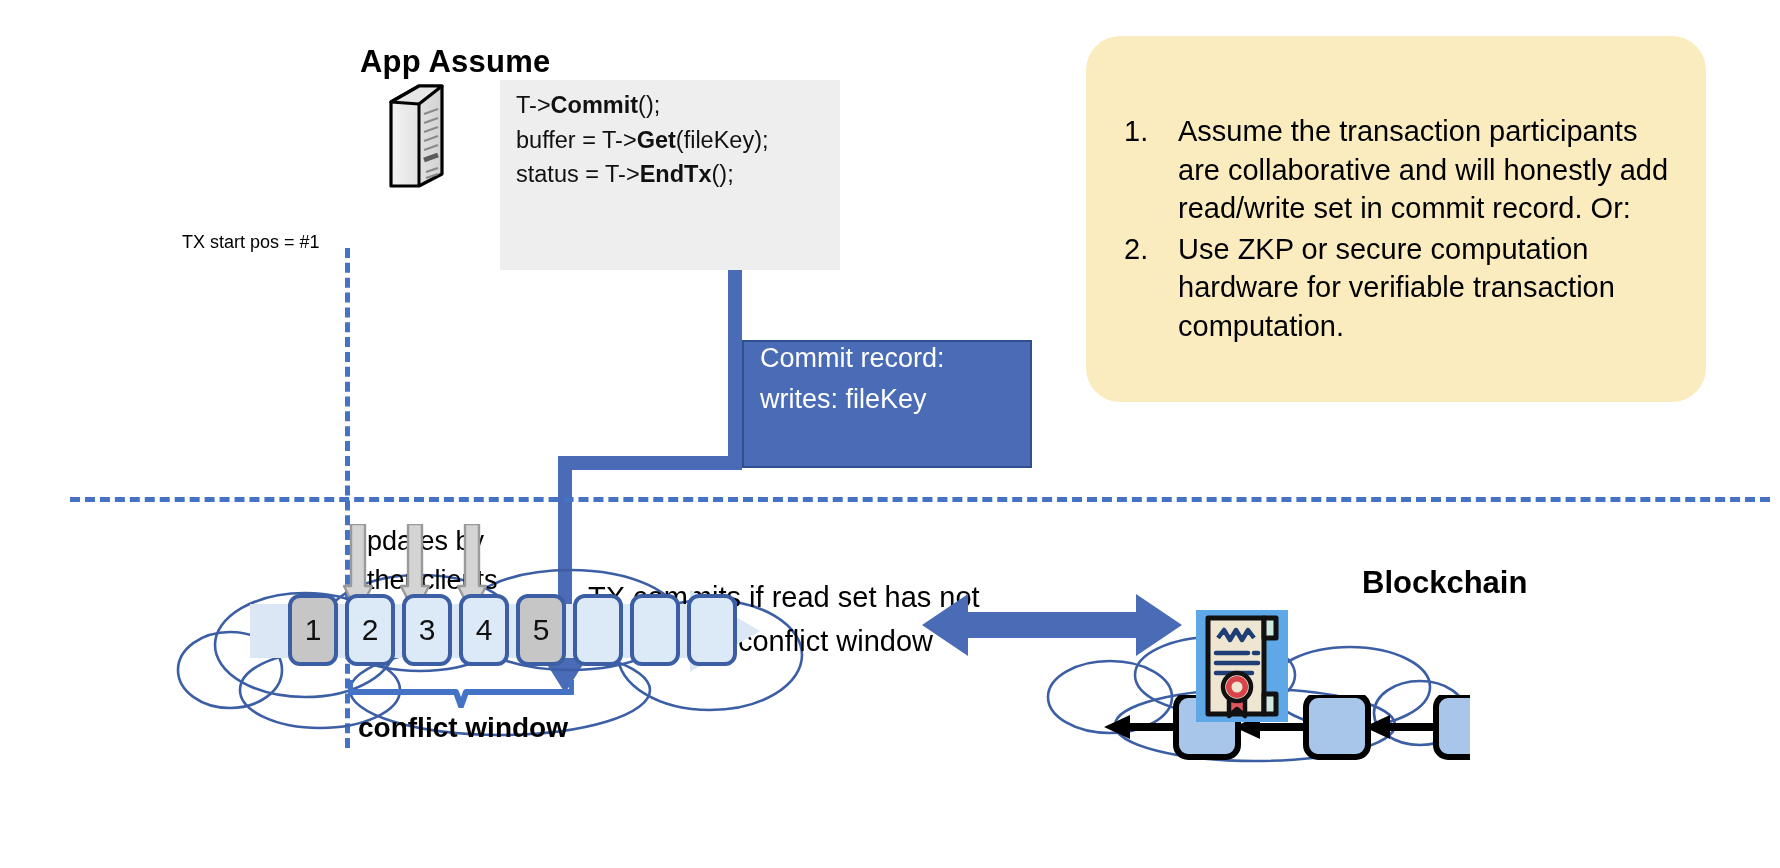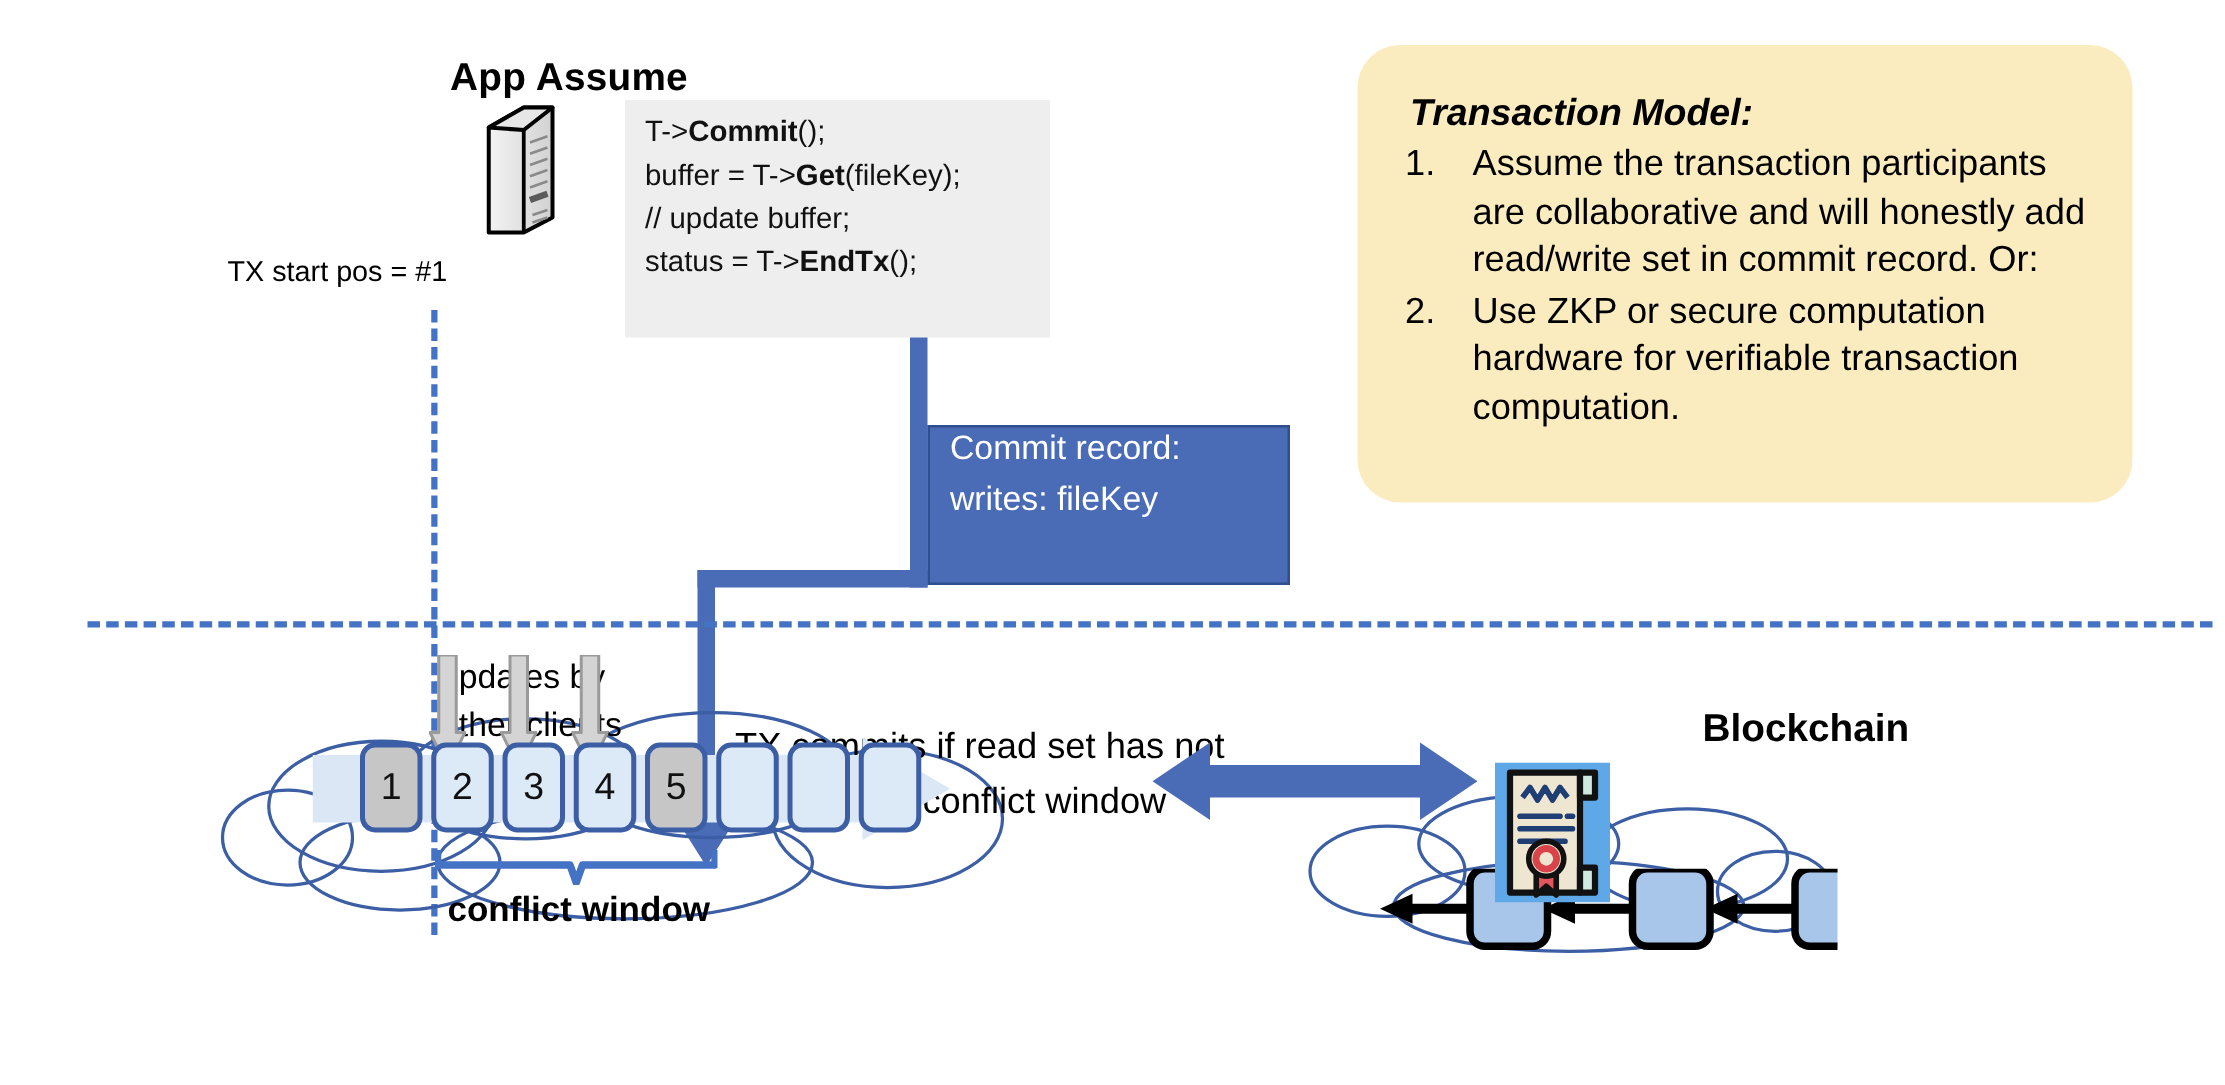--- a/index.html
+++ b/index.html
@@ -12,21 +12,21 @@
   
   #app-server-title{left:360px;top:44px;font-size:31px;font-weight:bold;letter-spacing:.2px;}
   #server-icon{left:385px;top:82px;width:62px;height:108px;}
 
   
   #code-box{left:500px;top:80px;width:340px;height:190px;background:#eeeeee;}
   #code-lines{left:516px;top:88px;width:330px;font-size:23.5px;line-height:34.5px;color:#111;white-space:nowrap;}
   #code-lines b{font-weight:bold;}
 
   
-  #tx-start-label{left:182px;top:204px;font-size:23px;white-space:nowrap;}
+  #tx-start-label{left:182px;top:232px;font-size:18px;white-space:nowrap;}
 
   
   #tx-start-dash{left:345px;top:248px;width:0;height:500px;
       border-left:5px dashed #4472c4;}
 
   
   #layer-divider{left:70px;top:497px;width:1700px;height:0;
       border-top:5px dashed #4472c4;}
 
   
@@ -121,26 +121,24 @@
         <path d="M41,90 L53,86"></path>
           <path d="M41,96 L53,92"></path>
       </g>
     </svg>
   </div>
 
   <div class="abs" id="code-box"></div>
   <div class="abs nosel" id="code-lines">
       <div>T-&gt;<b>Commit</b>();</div>
       <div>buffer = T-&gt;<b>Get</b>(fileKey);</div>
-      <div>// update buffer;</div>
       <div>status = T-&gt;<b>EndTx</b>();</div>
     </div>
 
   <div class="abs" id="model-note"></div>
-  <div class="abs nosel" id="model-note-title">Transaction Model:</div>
   <div class="abs nosel" id="model-list">
       <div class="model-item">
         <div class="model-num">1.</div>
         <div class="model-txt">Assume the transaction participants are collaborative and will honestly add read/write set in commit record.  Or:</div>
       </div>
       <div class="model-item">
         <div class="model-num">2.</div>
         <div class="model-txt">Use ZKP or secure computation hardware for verifiable transaction computation.</div>
       </div>
     </div>

